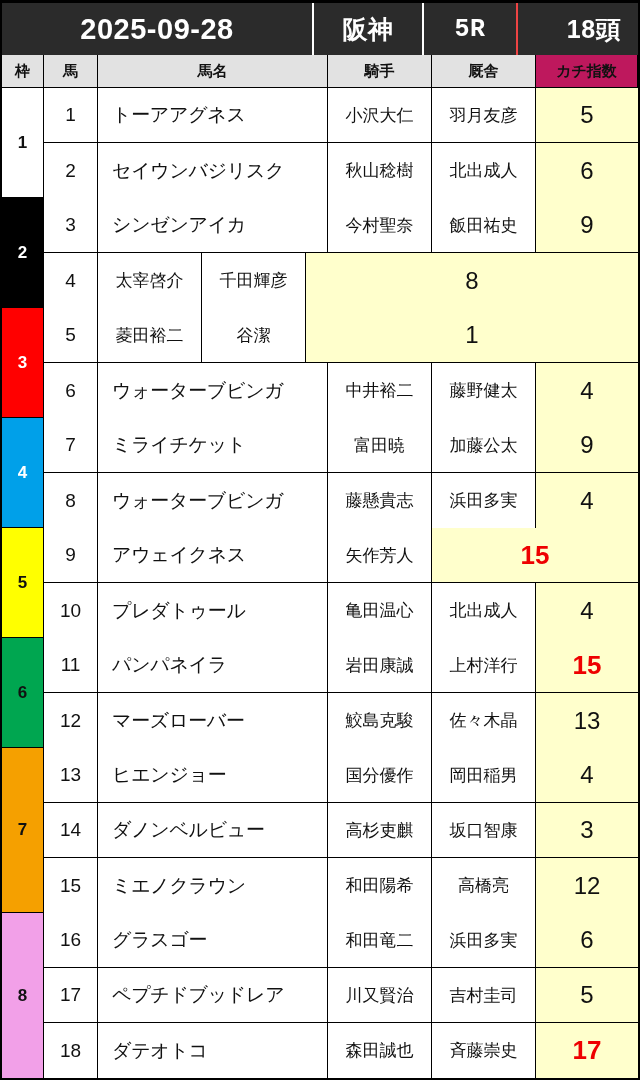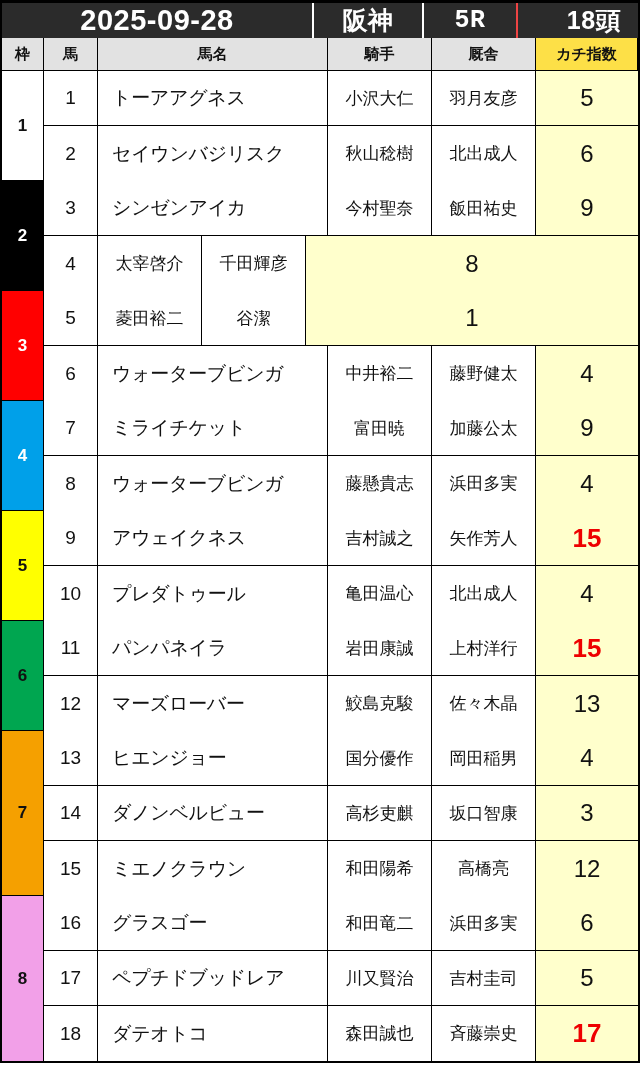--- a/index.html
+++ b/index.html
@@ -17,21 +17,21 @@
     box-sizing: border-box;
     border: 2px solid #000;
     border-top: 3px solid #000;
   }
 
   
   .header {
     display: flex;
     background: #2b2b2b;
     color: #fff;
-    height: 35px;
+    height: 52px;
     align-items: stretch;
   }
   .header > div {
     display: flex;
     align-items: center;
     justify-content: center;
     font-weight: bold;
     letter-spacing: 0.5px;
   }
   .h-date {
@@ -74,21 +74,21 @@
     box-sizing: border-box;
   }
   .c-waku  { flex: 0 0 42px; }
   .c-uma   { flex: 0 0 54px; }
   .c-name  { flex: 0 0 230px; }
   .c-jockey{ flex: 0 0 104px; }
   .c-stable{ flex: 0 0 104px; }
   .c-score {
     flex: 1 1 auto;
     border-right: none;
-    background: #fde047;
+    background: #be185d;
     font-size: 14px;
   }
 
   
   .row {
     display: flex;
     height: 55px;
     border-bottom: 1px solid #000;
     box-sizing: border-box;
   }
@@ -251,21 +251,20 @@
             <div class="cell score-cell">4</div>
           </div>
         </div>
       </div>
       <div class="group">
         <div class="group-waku" style="background: rgb(255, 255, 0); color: rgb(17, 17, 17);">5</div>
         <div class="group-rows">
           <div class="row">
             <div class="cell uma-cell">9</div>
             <div class="cell name-cell">アウェイクネス</div>
-            <div class="cell jockey-cell">吉村誠之</div>
             <div class="cell stable-cell">矢作芳人</div>
             <div class="cell score-cell hi">15</div>
           </div>
           <div class="row">
             <div class="cell uma-cell">10</div>
             <div class="cell name-cell">プレダトゥール</div>
             <div class="cell jockey-cell">亀田温心</div>
             <div class="cell stable-cell">北出成人</div>
             <div class="cell score-cell">4</div>
           </div>

